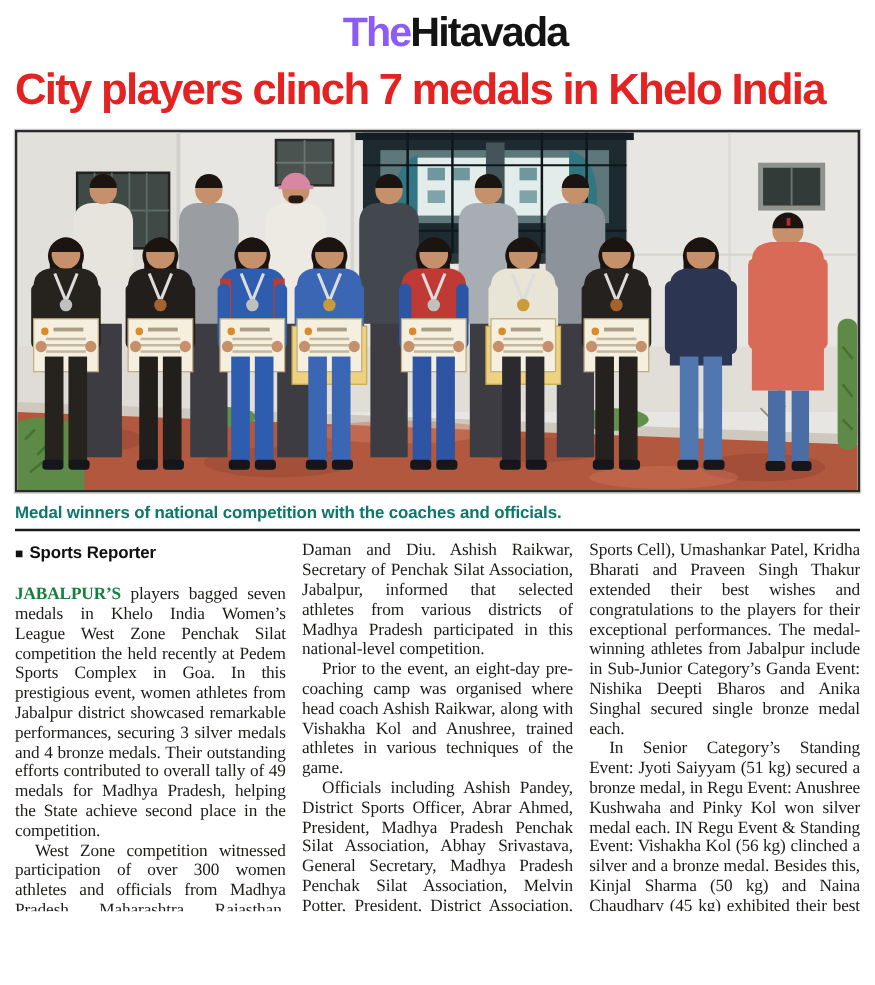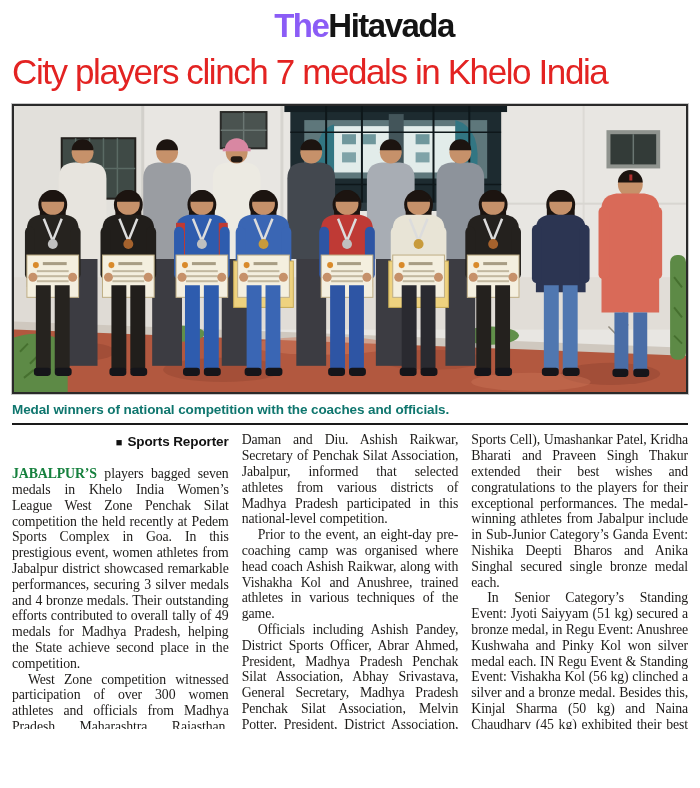--- a/index.html
+++ b/index.html
@@ -5,39 +5,39 @@
   html,body{margin:0;padding:0;background:#ffffff;}
   body{width:700px;height:788px;overflow:hidden;font-family:"Liberation Sans",sans-serif;}
   .page{padding:0 12px;}
 
   
   .masthead{text-align:center;padding-top:9px;font-weight:bold;font-size:33px;line-height:1;letter-spacing:-1.5px;}
   .m-the{color:#8b5cf6;margin-left:28px;}
   .m-hit{color:#141414;margin-top:14px;}
 
   
-  .headline{margin:9px 0 11px;font-weight:400;color:#e32322;font-size:35px;line-height:1.21;letter-spacing:-1.4px;}
+  .headline{margin:9px 0 11px;font-weight:700;color:#e32322;font-size:35px;line-height:1.21;letter-spacing:-1.4px;}
   .headline span{display:block;white-space:nowrap;}
 
   
   .photo-frame{margin:0;height:286px;border:2px solid #2a2a2a;outline:1px solid #c8c8c8;background:#e8e6e2;}
   .photo-frame svg{display:block;width:100%;height:100%;}
 
   
   .caption{font-size:13.5px;font-weight:bold;color:#0f766e;padding:8px 0 6px;letter-spacing:-0.1px;}
   .rule{border:0;border-top:2px solid #1a1a1a;margin:0;}
 
   
   .columns{display:flex;gap:13px;margin-top:7px;height:297px;overflow:hidden;}
   .col{flex:1 1 0;font-family:"Liberation Serif",serif;font-size:13.8px;line-height:15.8px;
        text-align:justify;color:#1d1b19;letter-spacing:-0.1px;}
   .col p{margin:0;}
   .col p.indent{text-indent:16px;}
   .byline{font-family:"Liberation Sans",sans-serif;font-size:13.5px;font-weight:bold;color:#111;
-          margin:2px 0 15px;text-align:right;}
+          margin:2px 0 15px;text-align:left;}
   .byline .bullet{font-size:11px;margin-right:5px;}
   .lead{color:#15803d;font-weight:bold;}
 </style>
 </head>
 <body>
 
 <div class="page">
 
   <header class="masthead"><span class="m-the" style="display:inline">The</span><span class="m-hit" style="display:inline">Hitavada</span></header>
 

